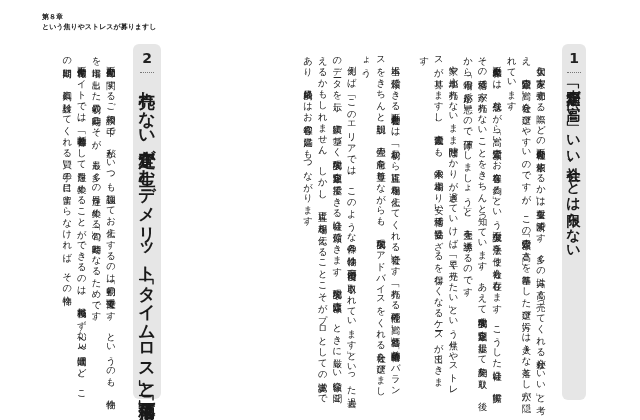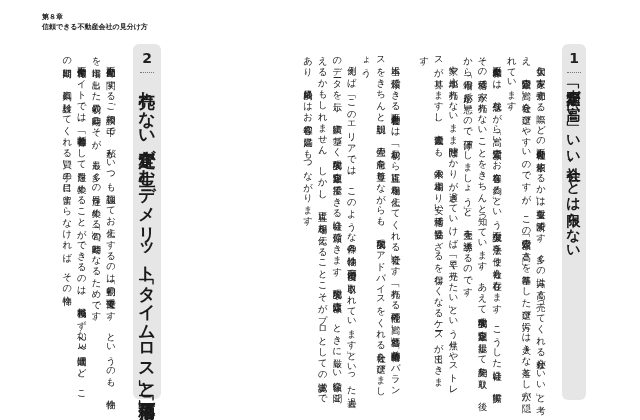--- a/index.html
+++ b/index.html
@@ -21,21 +21,21 @@
                 letter-spacing:0.6px; color:#1a1a1a; }
   .body-block p { margin:0; text-indent:1em; }
   #sec1-body { right:92px; top:50px; width:250px; height:350px; }
   #sec2-body { right:522px; top:50px; width:90px; height:350px; }
 </style>
 </head>
 <body>
 
 <div class="header">
   <div class="chapter">第８章</div>
-  <div>信頼できる不動産会社の見分け方</div>
+  <div>という焦りやストレスが募りますし</div>
 </div>
 
 <div class="banner" id="banner-1">
   <span class="num">1</span>
   <span class="dots"></span>
   <span class="title">「査定額が高い」＝いい会社、とは限らない</span>
 </div>
 
 <div class="body-block" id="sec1-body">
   <p>大切な実家を売却する際、「どの不動産会社に依頼するか」は重要な決断です。多くの方は「高く売ってくれる会社がいい」と考え、査定額の高い会社を選びやすいのですが、この「査定額の高さ」を基準にした選び方には大きな落とし穴が隠れています。</p>

